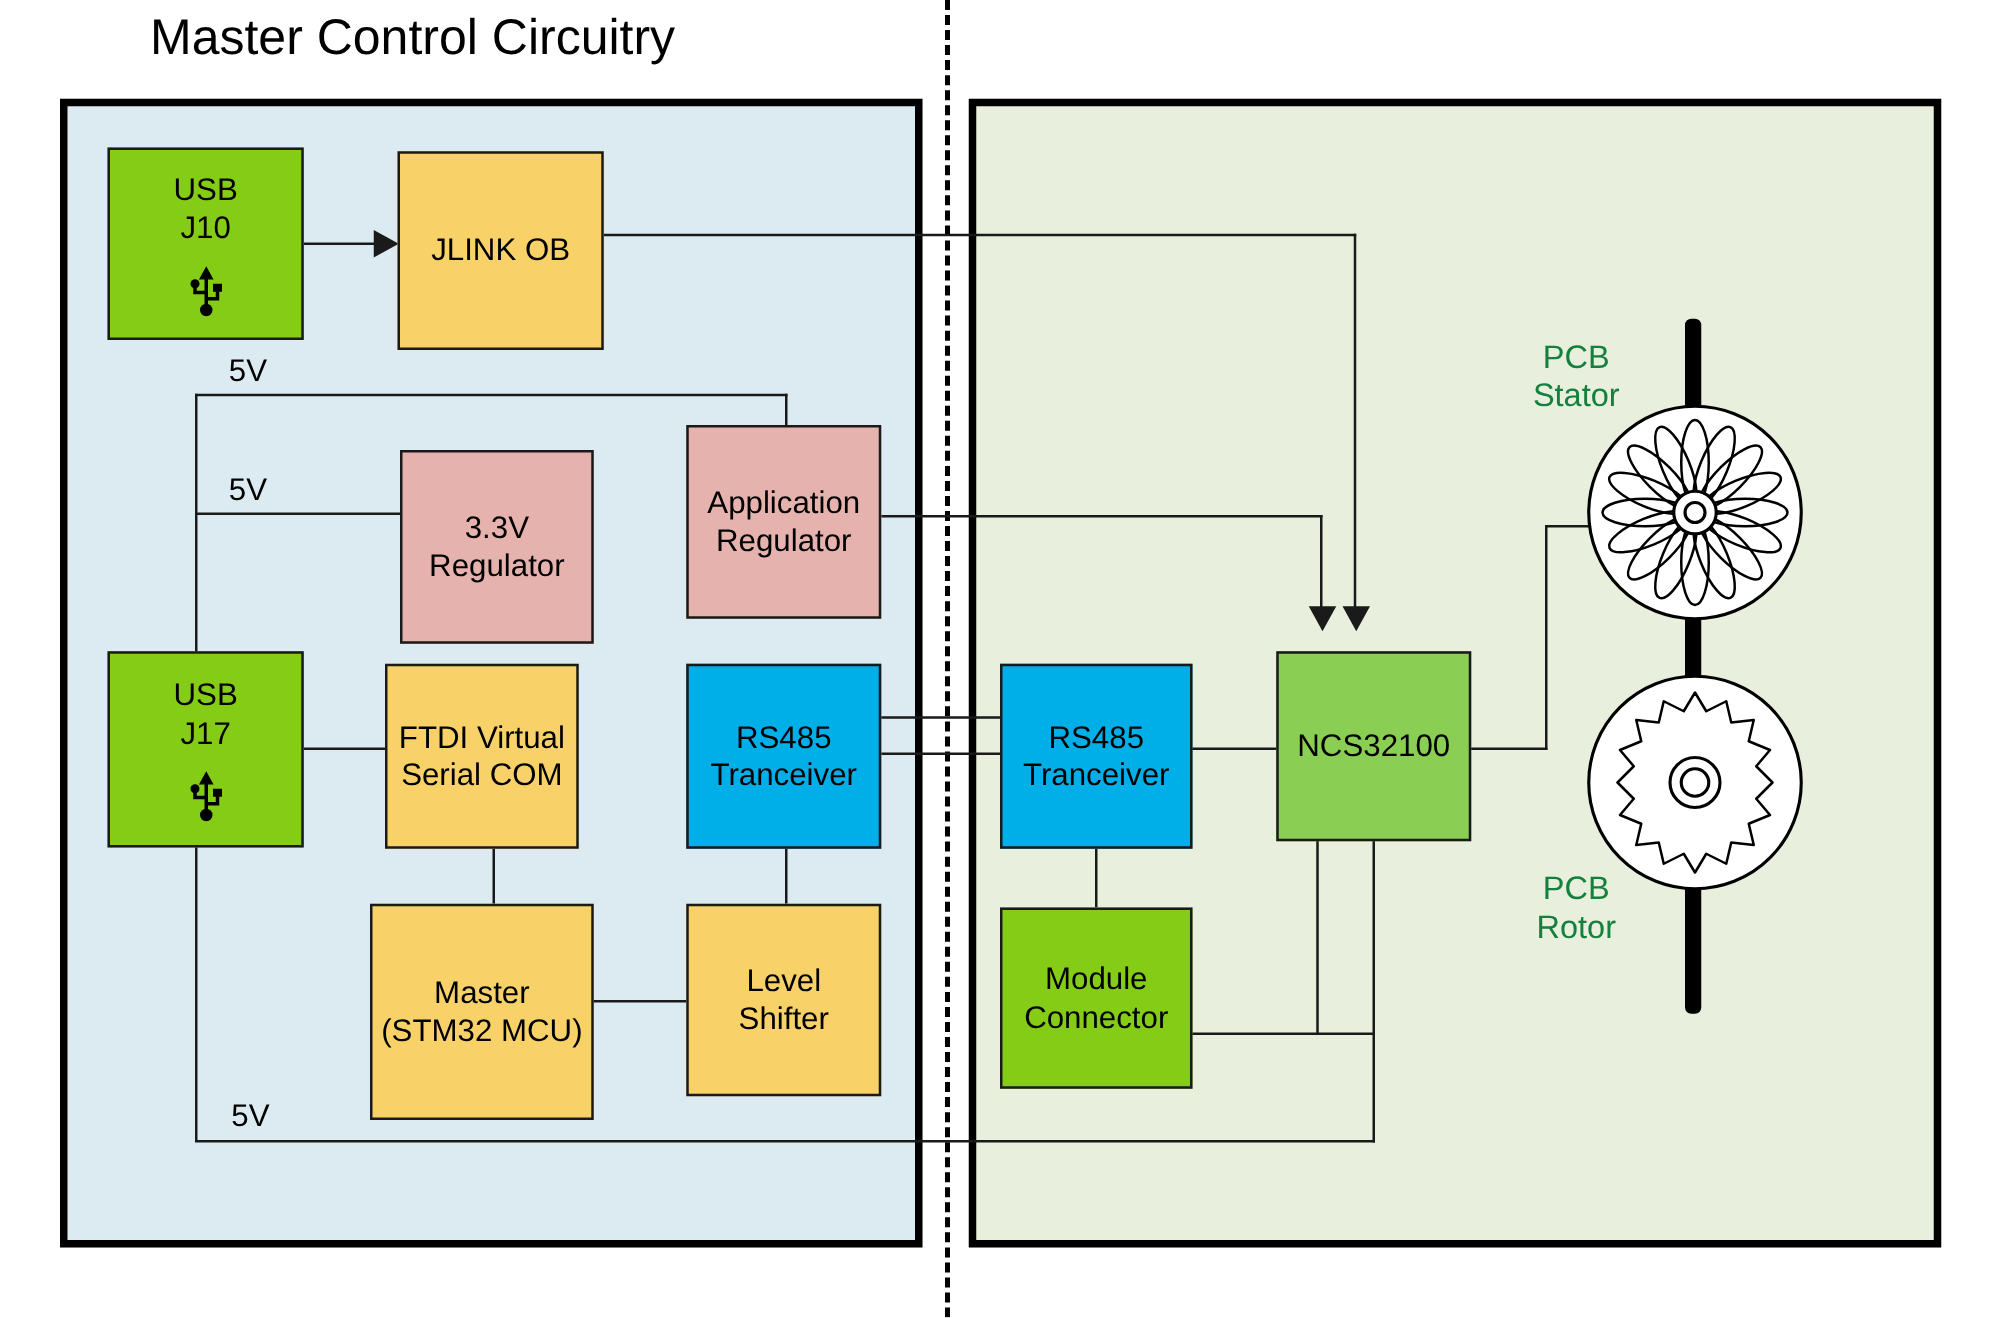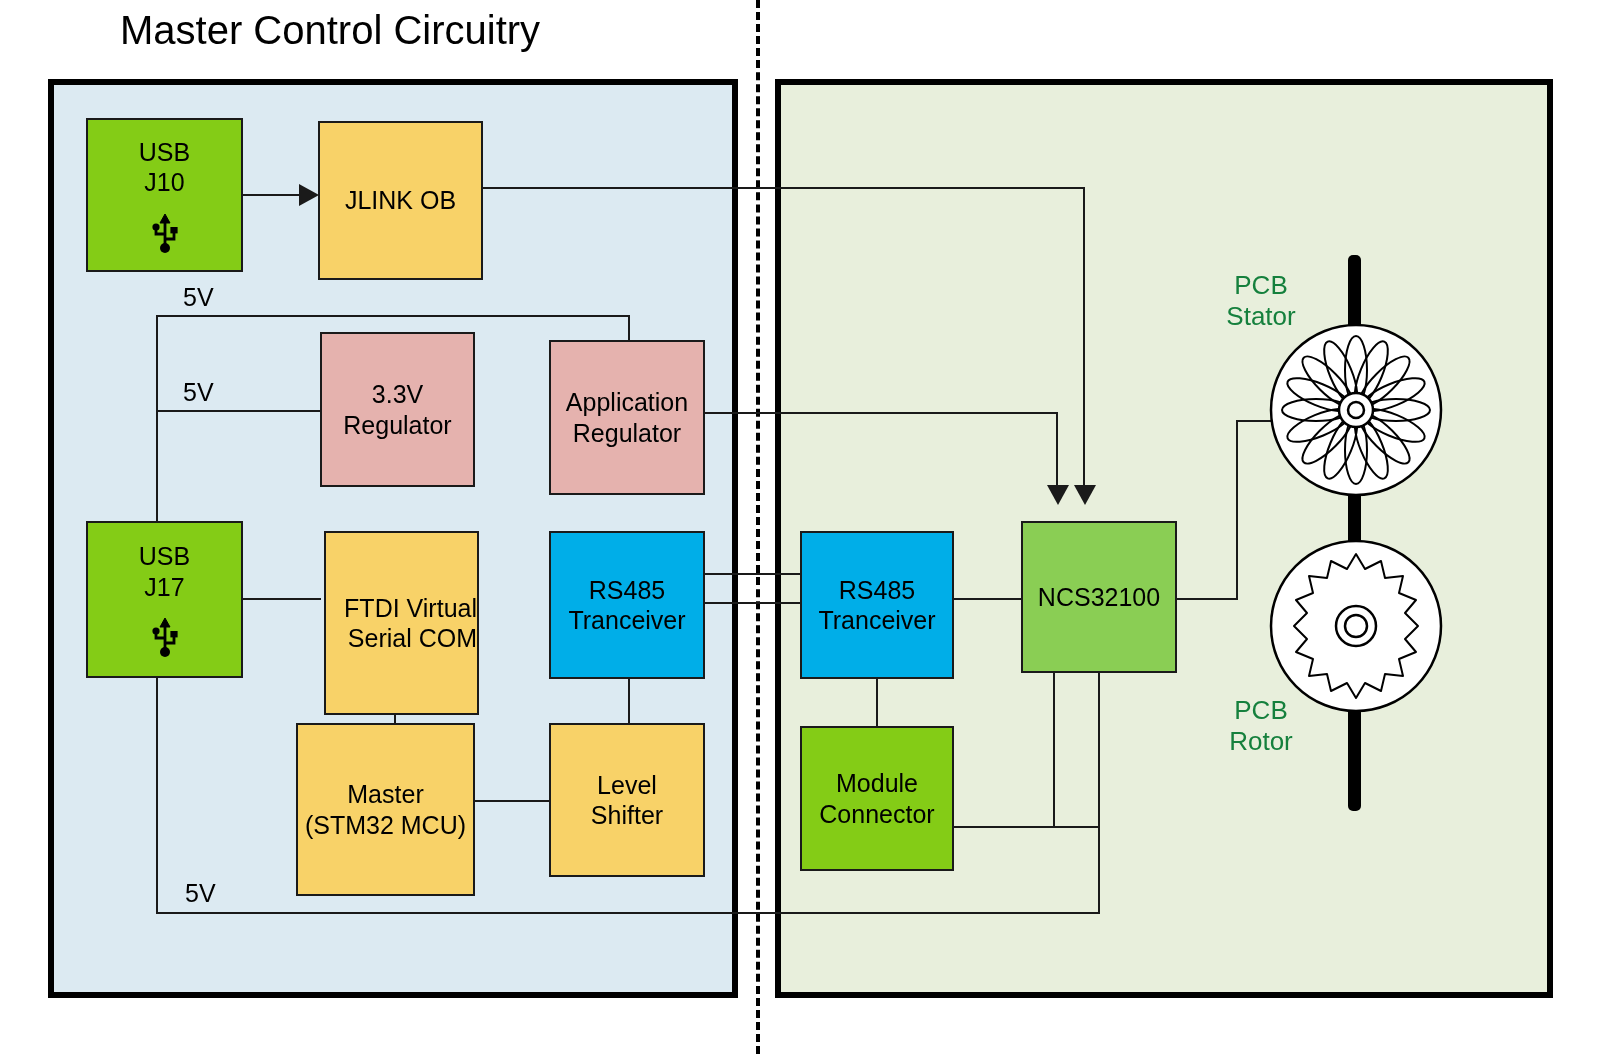--- a/index.html
+++ b/index.html
@@ -224,21 +224,21 @@
           <rect x="20.4" y="17" width="7.2" height="6.4" stroke-width="0"></rect>
         </g>
       </svg>
     </span>
   </div>
 
   <div class="block b-yellow" style="left:318px; top:121px; width:165px; height:159px;">
     <span class="ln">JLINK OB</span>
   </div>
 
-  <div class="block b-pink" style="left:320px; top:332px; width:155px; height:155px;">
+  <div class="block b-pink" style="left:320px; top:360px; width:155px; height:155px;">
     <span class="ln">3.3V</span>
     <span class="ln">Regulator</span>
   </div>
 
   <div class="block b-pink" style="left:549px; top:340px; width:156px; height:155px;">
     <span class="ln">Application</span>
     <span class="ln">Regulator</span>
   </div>
 
   <div class="block b-white" style="left:86px; top:521px; width:157px; height:157px;">
@@ -252,21 +252,21 @@
           <circle cx="15" cy="38" r="5" stroke-width="0"></circle>
           <path d="M15 24 L6 24 L6 18" fill="none" stroke-width="2.8"></path>
           <circle cx="6" cy="17" r="3.6" stroke-width="0"></circle>
           <path d="M15 29 L24 29 L24 23" fill="none" stroke-width="2.8"></path>
           <rect x="20.4" y="17" width="7.2" height="6.4" stroke-width="0"></rect>
         </g>
       </svg>
     </span>
   </div>
 
-  <div class="block b-yellow" style="left:324px; top:531px; width:155px; height:184px;align-items:flex-end;">
+  <div class="block b-yellow" style="left:308px; top:531px; width:155px; height:148px;">
     <span class="ln">FTDI Virtual</span>
     <span class="ln">Serial COM</span>
   </div>
 
   <div class="block b-blue" style="left:549px; top:531px; width:156px; height:148px;">
     <span class="ln">RS485</span>
     <span class="ln">Tranceiver</span>
   </div>
 
   <div class="block b-yellow" style="left:296px; top:723px; width:179px; height:173px;">

